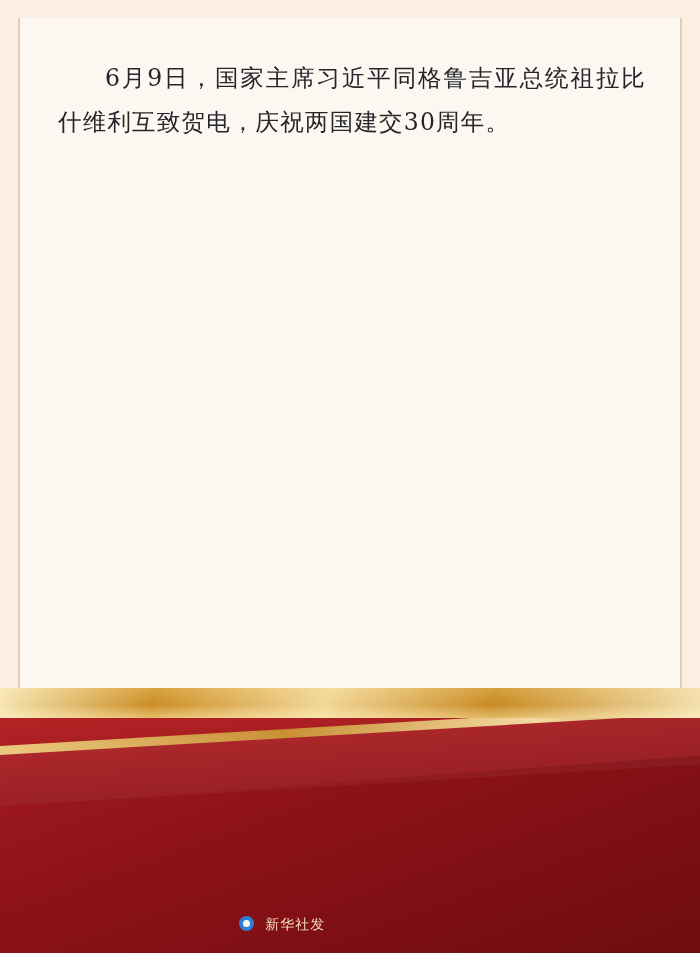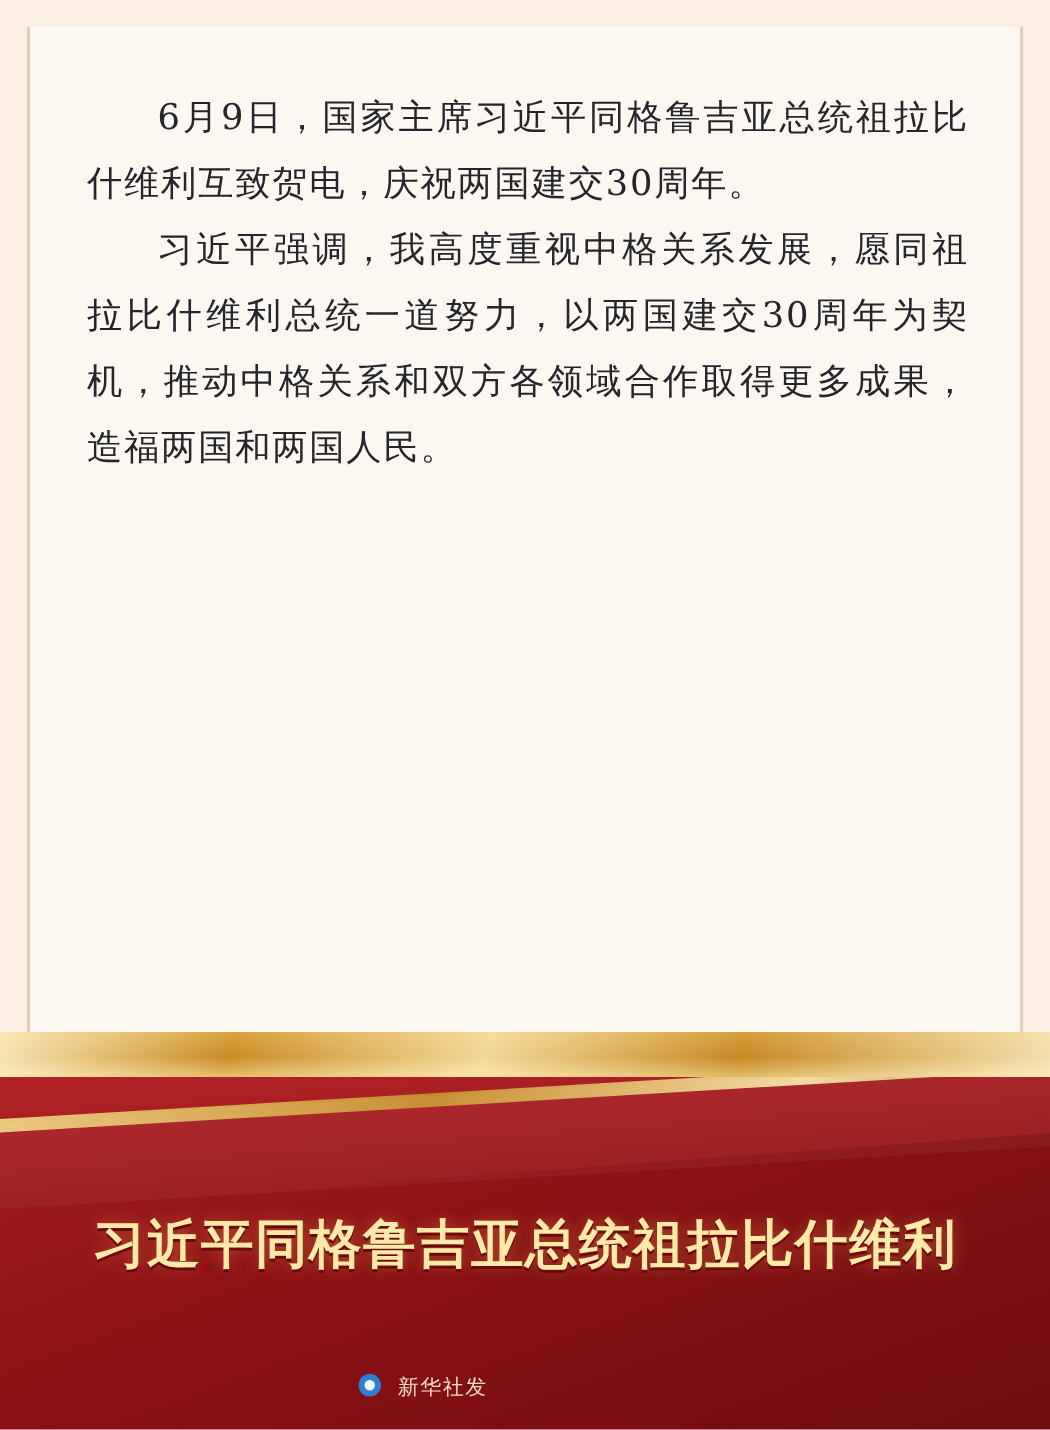--- a/index.html
+++ b/index.html
@@ -9,21 +9,21 @@
   body {
     width: 700px;
     height: 953px;
     background: #ffffff;
     font-family: "Liberation Serif", serif;
   }
   .poster {
     position: relative;
     width: 700px;
     height: 953px;
-    background: #a21caf;
+    background: #bef264;
     overflow: hidden;
   }
   
   .poster-inner {
     position: absolute;
     left: 0; top: 0; right: 0; bottom: 0;
     background: #fbeee3;
   }
   .paper {
     position: absolute;
@@ -162,31 +162,29 @@
 </style>
 </head>
 <body>
 
 <div class="poster">
   <div class="poster-inner"></div>
 
   <div class="paper">
     <div class="body-text">
       <p>6月9日，国家主席习近平同格鲁吉亚总统祖拉比什维利互致贺电，庆祝两国建交30周年。</p>
-      <p>习近平强调，我高度重视中格关系发展，愿同祖拉比什维利总统一道努力，以两国建交30周年为契机，推动中格关系和双方各领域合作取得更多成果，造福两国和两国人民。</p>
     </div>
   </div>
 
   <div class="ribbon">
     <div class="ribbon-shine"></div>
   </div>
 
   <div class="red-block">
     <div class="gold-slash"></div>
     <div class="headline">
-      <span class="line1">习近平同格鲁吉亚总统祖拉比什维利</span>
     </div>
     <div class="credit">
       <span class="credit-logo"></span>
       <span class="credit-text">新华社发</span>
     </div>
   </div>
 </div>
 
 </body></html>

